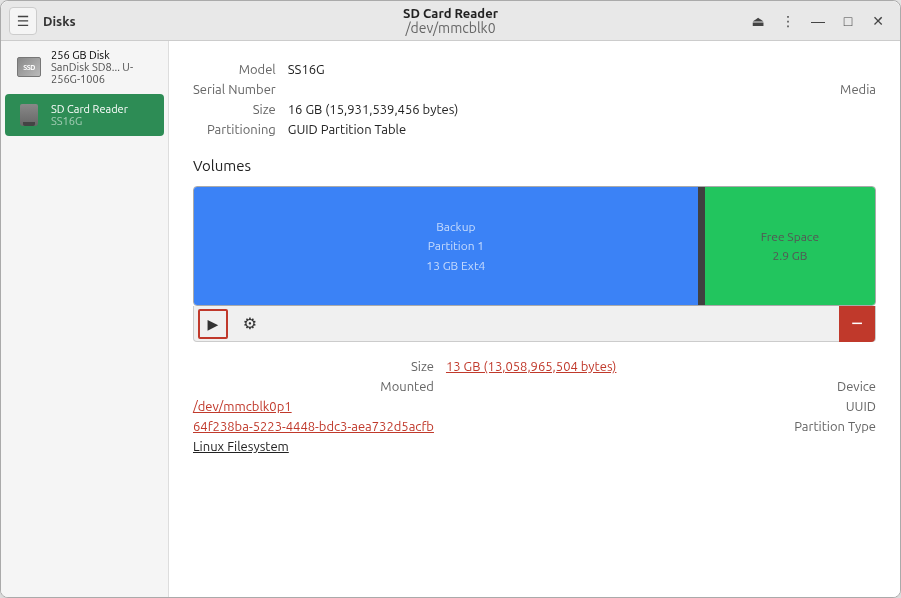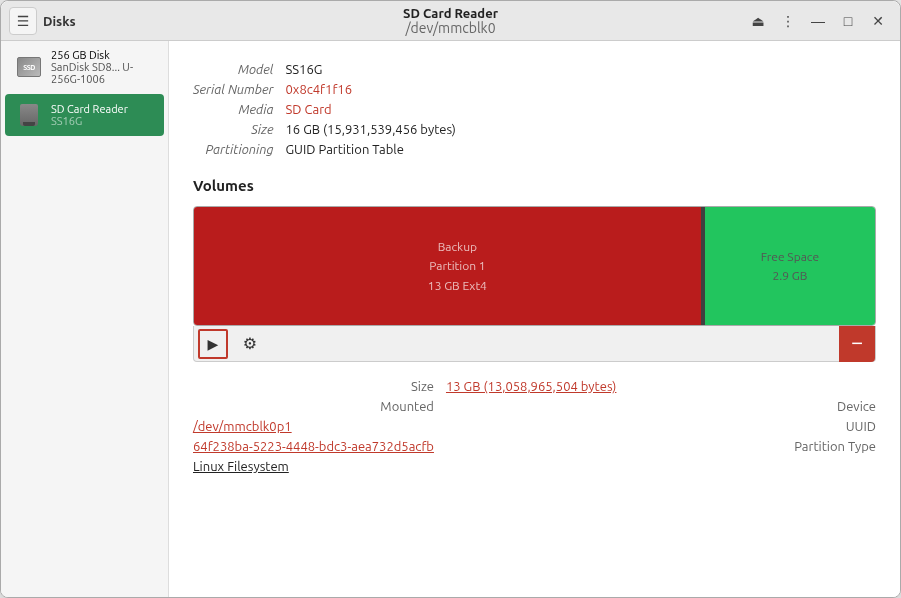--- a/index.html
+++ b/index.html
@@ -194,51 +194,50 @@
       display: grid;
       grid-template-columns: auto 1fr;
       gap: 4px 12px;
       margin-bottom: 20px;
     }
     .info-label {
       text-align: right;
       color: #666;
       font-size: 13px;
       padding: 1px 0;
-      font-style: italic;
     }
     .info-value {
       color: #222;
       font-size: 13px;
       padding: 1px 0;
     }
     .info-value.red { color: #c0392b; }
 
     
     .volumes-title {
       font-size: 15px;
-      font-weight: 700;
+      font-weight: 400;
       color: #222;
       margin-bottom: 12px;
     }
     .volume-bar-container {
       display: flex;
       height: 120px;
       border: 1px solid #aaa;
       border-radius: 4px;
       overflow: hidden;
       margin-bottom: 0;
     }
     .volume-partition {
-      background: #b91c1c;
+      background: #3b82f6;
       flex: 0 0 75%;
       display: flex;
       align-items: center;
       justify-content: center;
-      border-right: 4px solid #404040;
+      border-right: 7px solid #404040;
       cursor: pointer;
       padding-left: 20px;
     }
     .volume-partition-text {
       text-align: center;
       color: rgba(255,255,255,0.7);
       font-size: 12px;
       line-height: 1.6;
     }
     .volume-free {
@@ -395,24 +394,22 @@
       </div>
     </div>
 
     <div class="content">
 
       <div class="info-grid">
         <span class="info-label">Model</span>
         <span class="info-value">SS16G</span>
 
         <span class="info-label">Serial Number</span>
-        <span class="info-value red">0x8c4f1f16</span>
 
         <span class="info-label">Media</span>
-        <span class="info-value red">SD Card</span>
 
         <span class="info-label">Size</span>
         <span class="info-value">16 GB (15,931,539,456 bytes)</span>
 
         <span class="info-label">Partitioning</span>
         <span class="info-value">GUID Partition Table</span>
       </div>
 
       <div class="volumes-title">Volumes</div>
 

